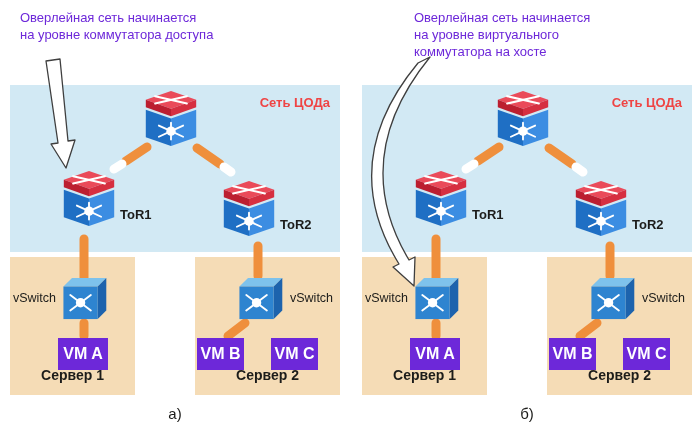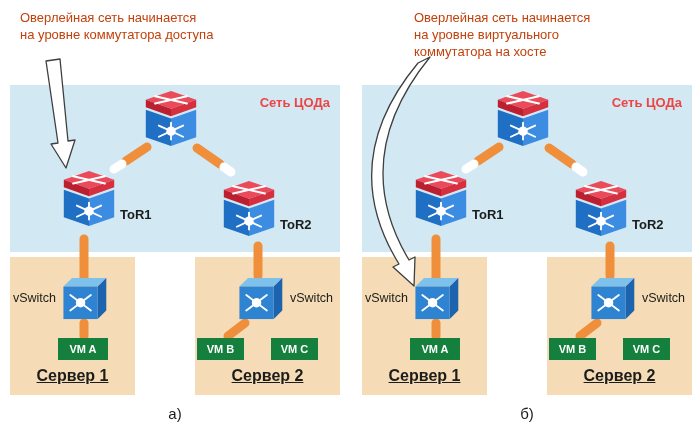--- a/index.html
+++ b/index.html
@@ -6,30 +6,30 @@
   html,body { background:#ffffff; }
   .stage {
     position:relative; width:700px; height:443px; background:#ffffff;
     font-family:"Liberation Sans", sans-serif; overflow:hidden; color:#1c1c1a;
   }
   .region { position:absolute; }
   .blue-region { background:#d2e9f4; }
   .tan-region  { background:#f5dcb6; }
   .overlay { position:absolute; left:0; top:0; }
   .txt { position:absolute; }
-  .annotation { font-size:13px; line-height:1.3; white-space:pre-line; color:#c2410c; }
+  .annotation { font-size:13px; line-height:1.3; white-space:pre-line; color:#6d28d9; }
   .net-label { font-size:13px; font-weight:bold; color:#ef4444; text-align:right; }
   .tor-label { font-size:13px; font-weight:bold; }
   .vsw-label { font-size:12.5px; font-weight:normal; }
   .right { text-align:right; }
   .vm {
-    position:absolute; height:22px; display:flex; align-items:center; justify-content:center;
-    background:#15803d; color:#fff; font-size:11px; font-weight:bold;
+    position:absolute; height:32px; display:flex; align-items:center; justify-content:center;
+    background:#6d28d9; color:#fff; font-size:16px; font-weight:bold;
   }
-  .server-label { font-size:16px; font-weight:bold; text-align:center;text-decoration:underline; }
+  .server-label { font-size:14px; font-weight:bold; text-align:center; }
   .caption { font-size:15px; text-align:center; }
 </style>
 </head>
 <body>
 
 <div class="stage">
 
   <div class="region blue-region" style="left:10px; top:85px; width:330px; height:167px;"></div>
   <div class="region tan-region" style="left:10px; top:257px; width:125px; height:138px;"></div>
   <div class="region tan-region" style="left:195px; top:257px; width:145px; height:138px;"></div>

